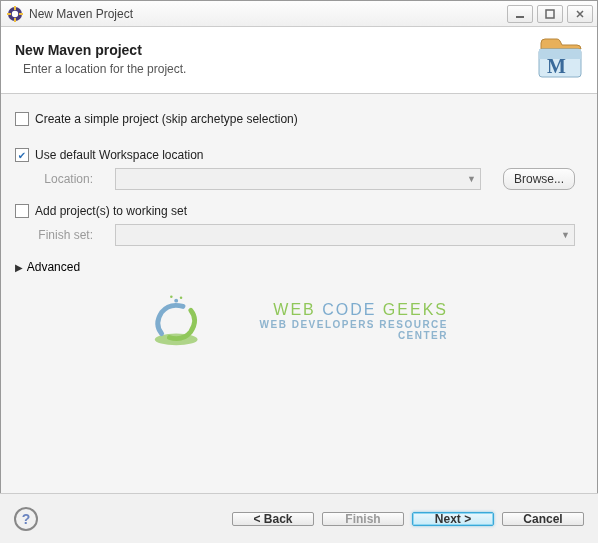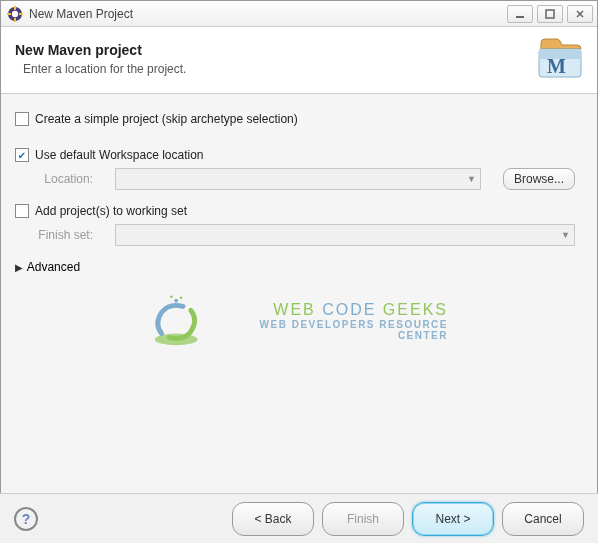--- a/index.html
+++ b/index.html
@@ -124,26 +124,27 @@
   .help {
     width: 24px; height: 24px;
     border: 2px solid #888;
     border-radius: 50%;
     display: inline-flex; align-items: center; justify-content: center;
     color: #6a84c0; font-weight: 700; font-size: 14px;
   }
   .footer-spacer { flex: 1; }
   .footer-btns { display: flex; gap: 8px; }
   .btn {
-    min-width: 82px; height: 34px;
+    min-width: 82px; height: 14px;
     border: 1px solid #9a9a9a;
     background: linear-gradient(#fdfdfd,#e8e8e8);
-    border-radius: 12px;
+    border-radius: 2px;
     display: inline-flex; align-items: center; justify-content: center;
     color: #333;
+    font-weight: bold;
   }
   .btn.primary {
     border: 1px solid #3aa8d8;
     box-shadow: 0 0 0 1px #8fd7f2 inset, 0 0 3px rgba(58,168,216,0.6);
     background: linear-gradient(#eaf7fd,#c8ebf8);
   }
   .btn.disabled { color: #9a9a9a; }
 </style>
 </head>
 <body>

